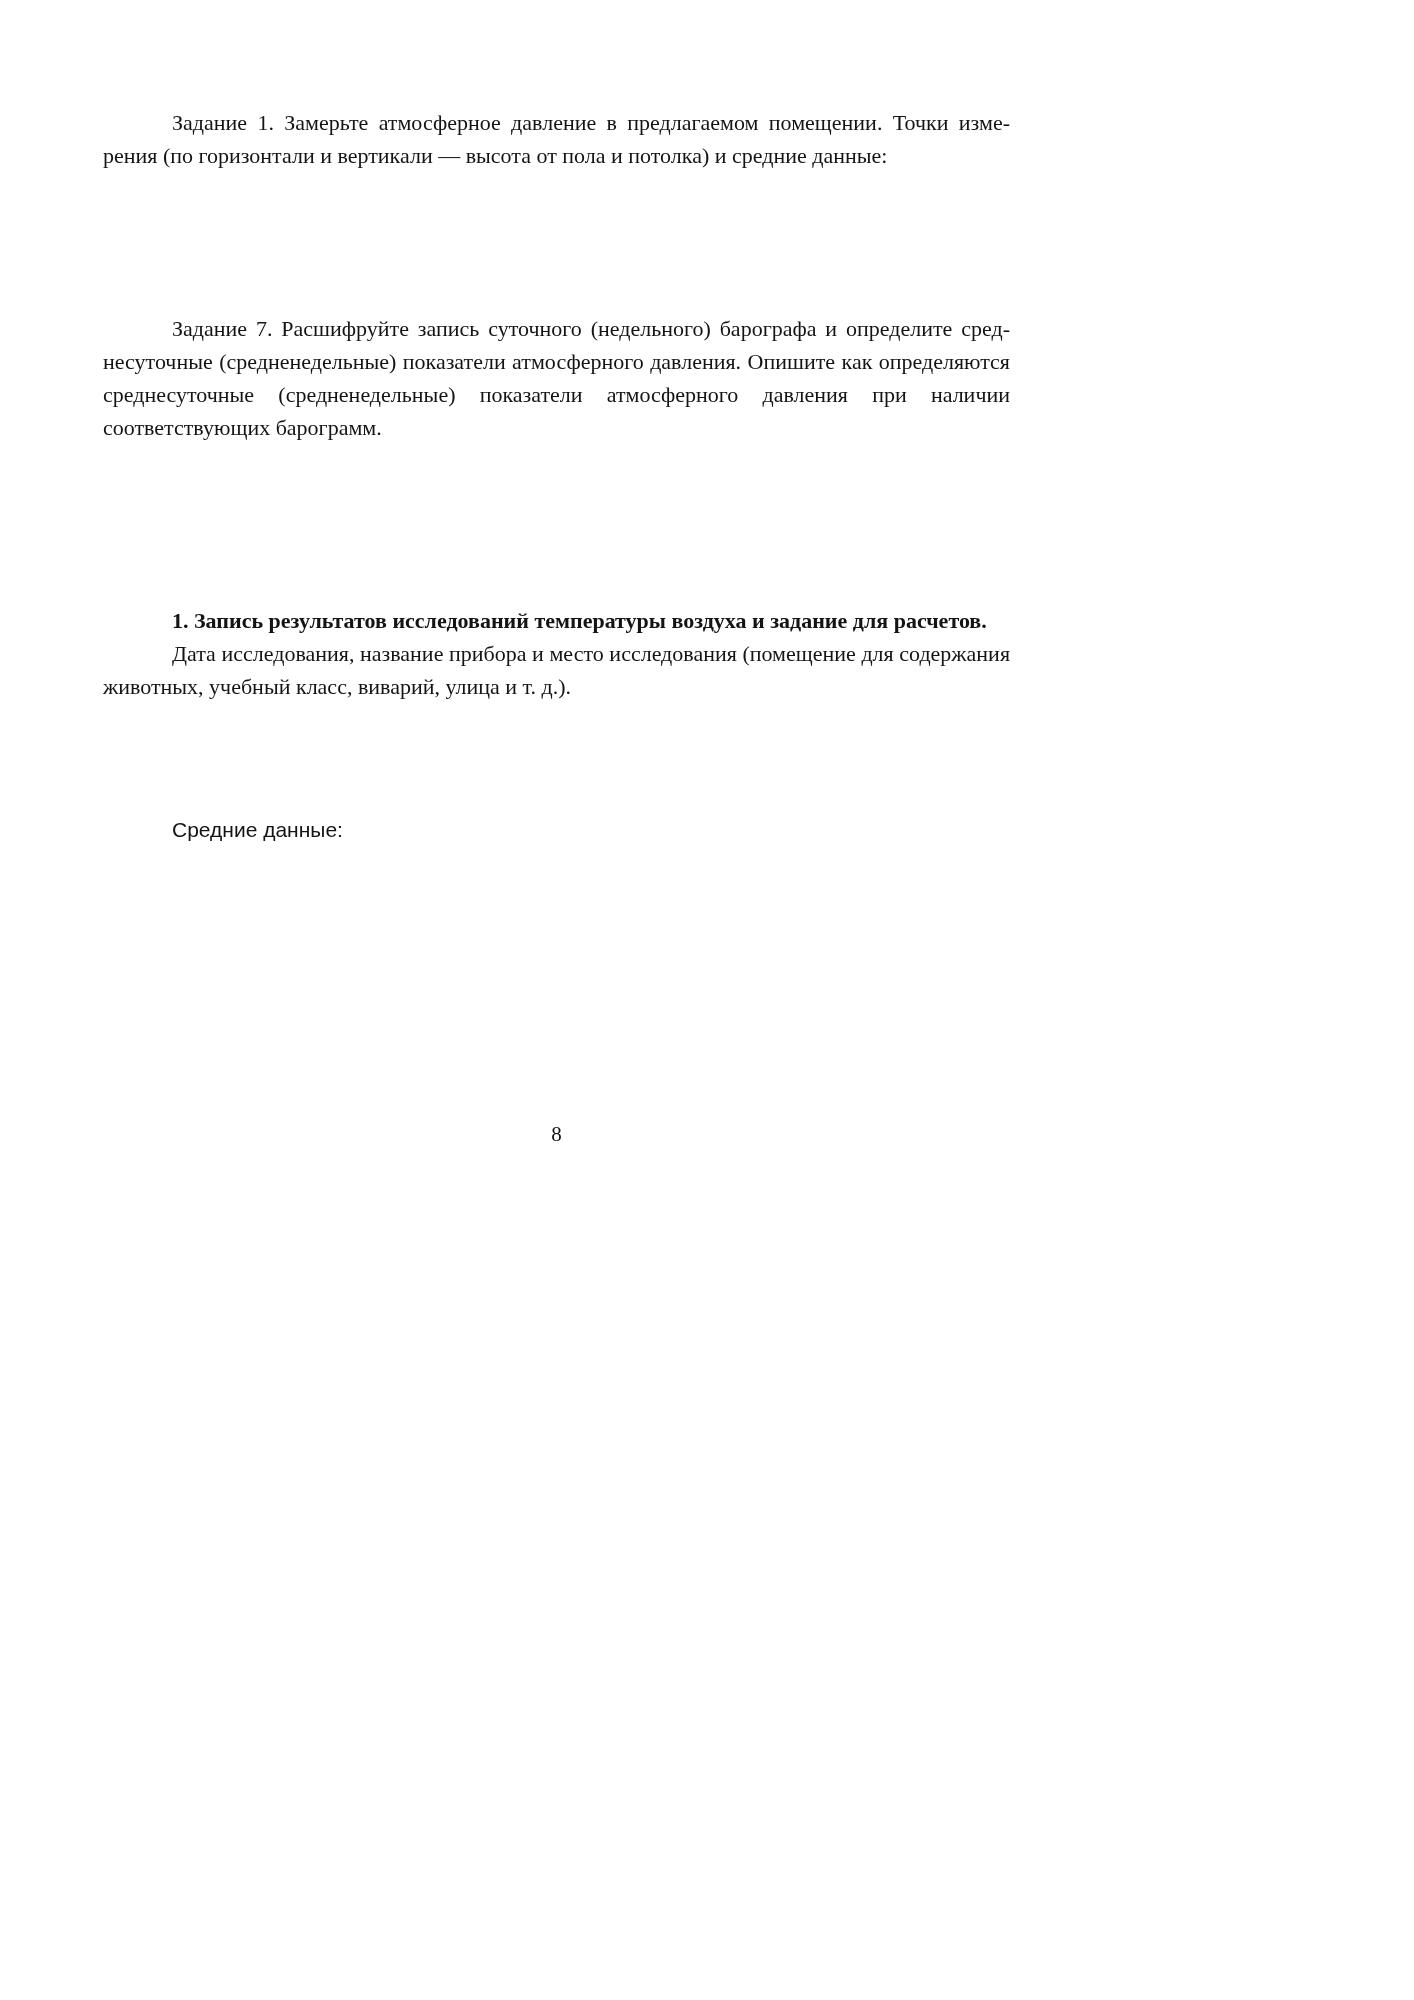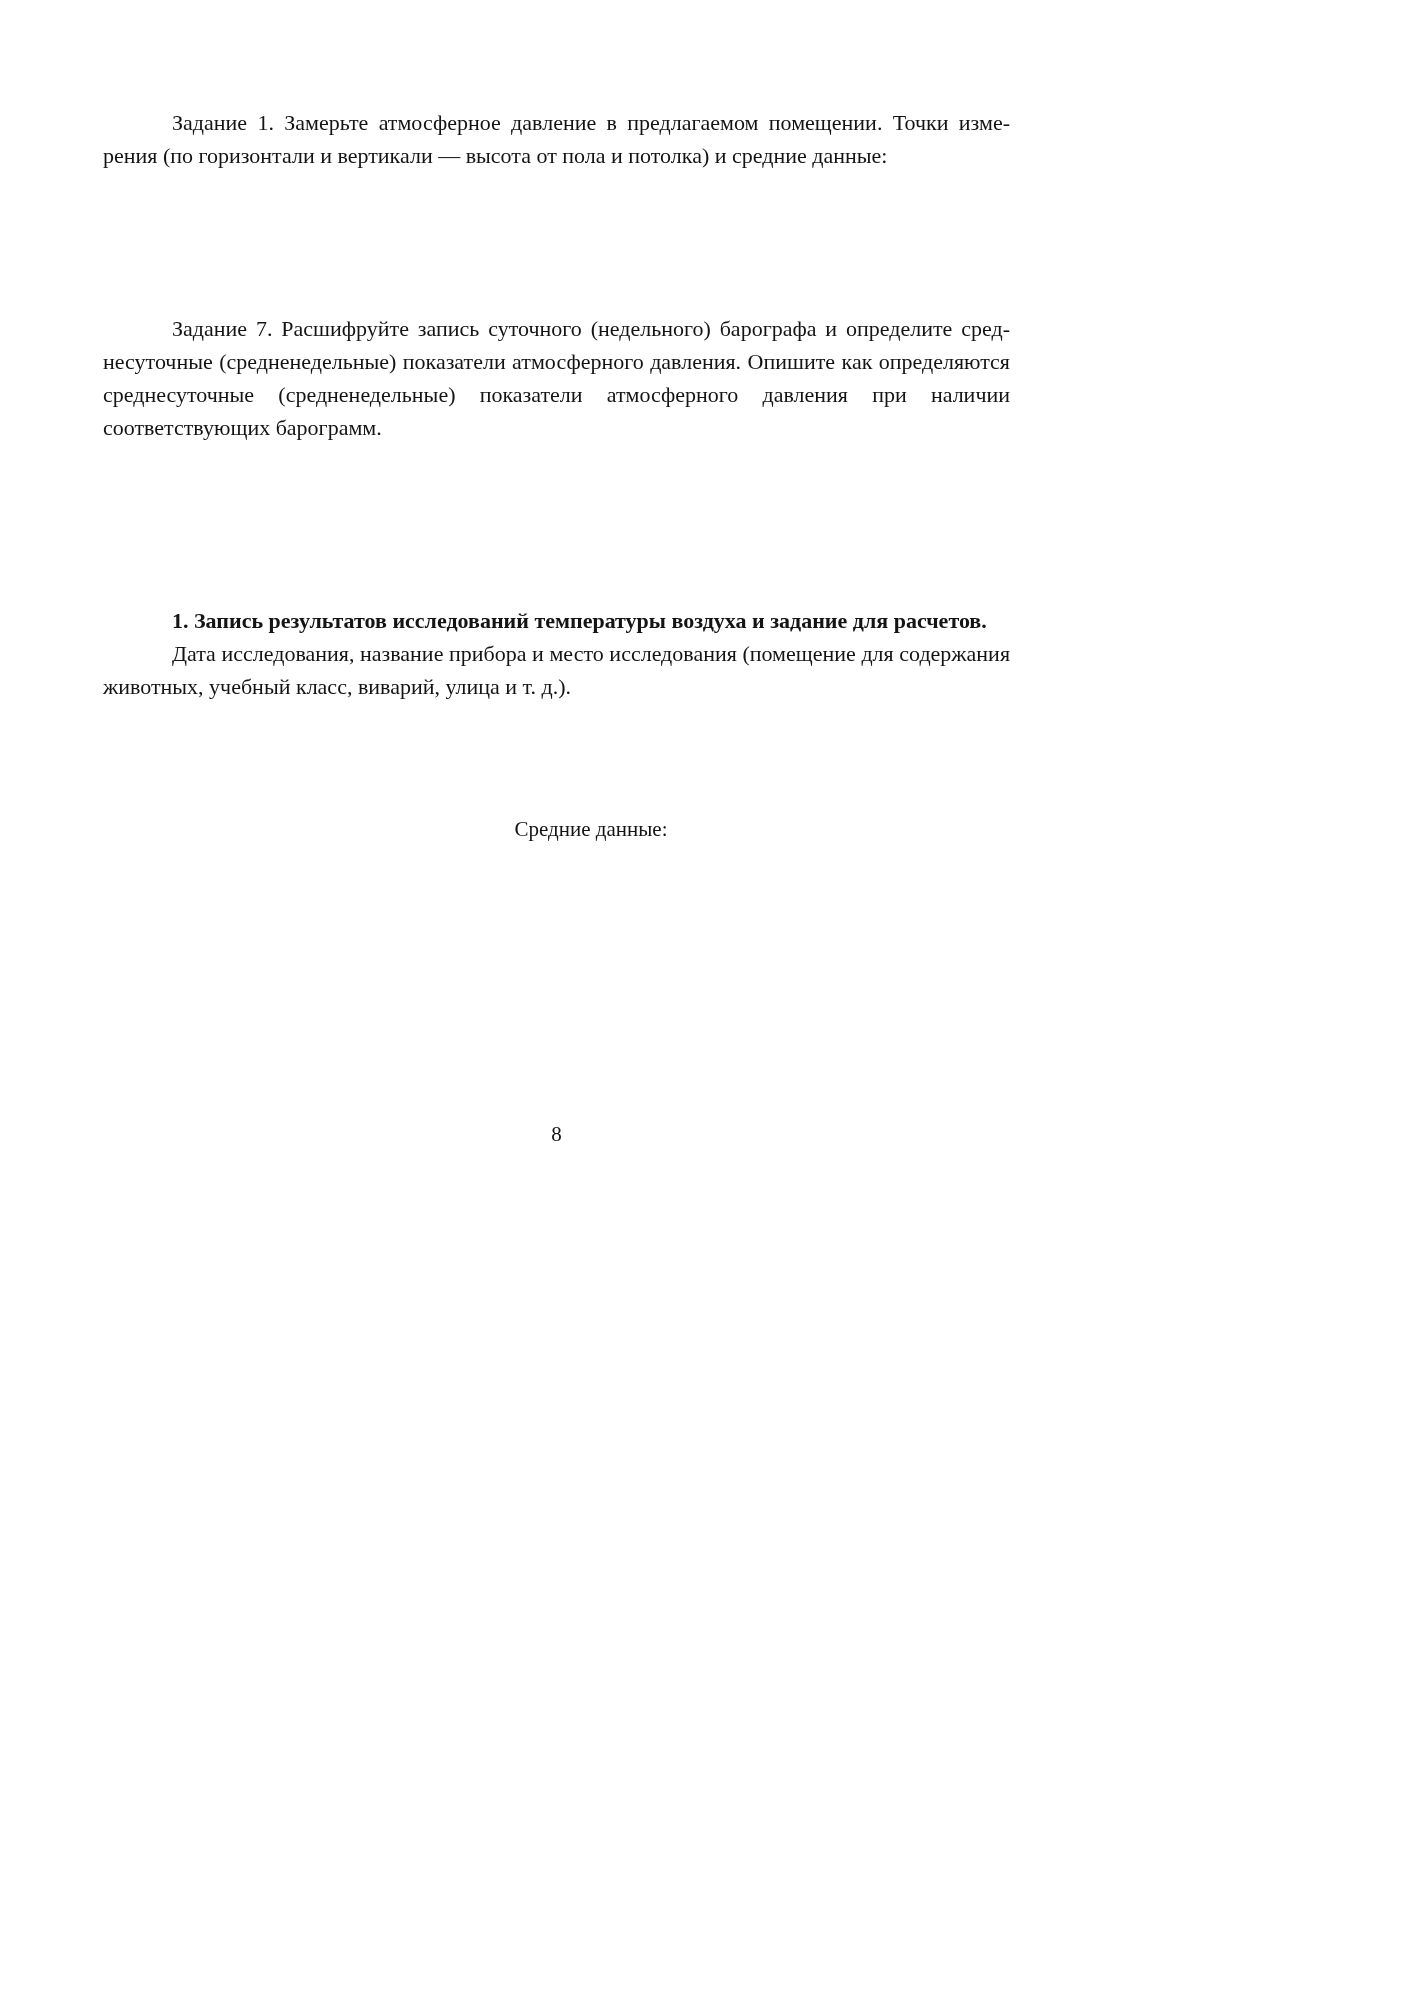--- a/index.html
+++ b/index.html
@@ -34,23 +34,22 @@
     text-align: left;
   }
   #p-task1-pressure   { margin-top: 98px; }
   #p-conclusion       { margin-top: 167px; }
   #p-task2-barograph  { margin-top: 140px; }
   #p-section2-heading { margin-top: 160px; font-weight: bold; }
   #p-date-info        { margin-top: 0; }
   #p-task1-temp       { margin-top: 132px; }
   #p-average-data     {
     margin-top: 110px;
-    font-family: Liberation Serif, serif;
+    font-family: Liberation Sans, sans-serif;
     font-size: 21px;
-    text-align: center;
   }
   #p-page-number {
     margin-top: 272px;
     text-align: center;
     text-indent: 0;
     font-size: 21px;
   }
 </style>
 </head>
 <body>

